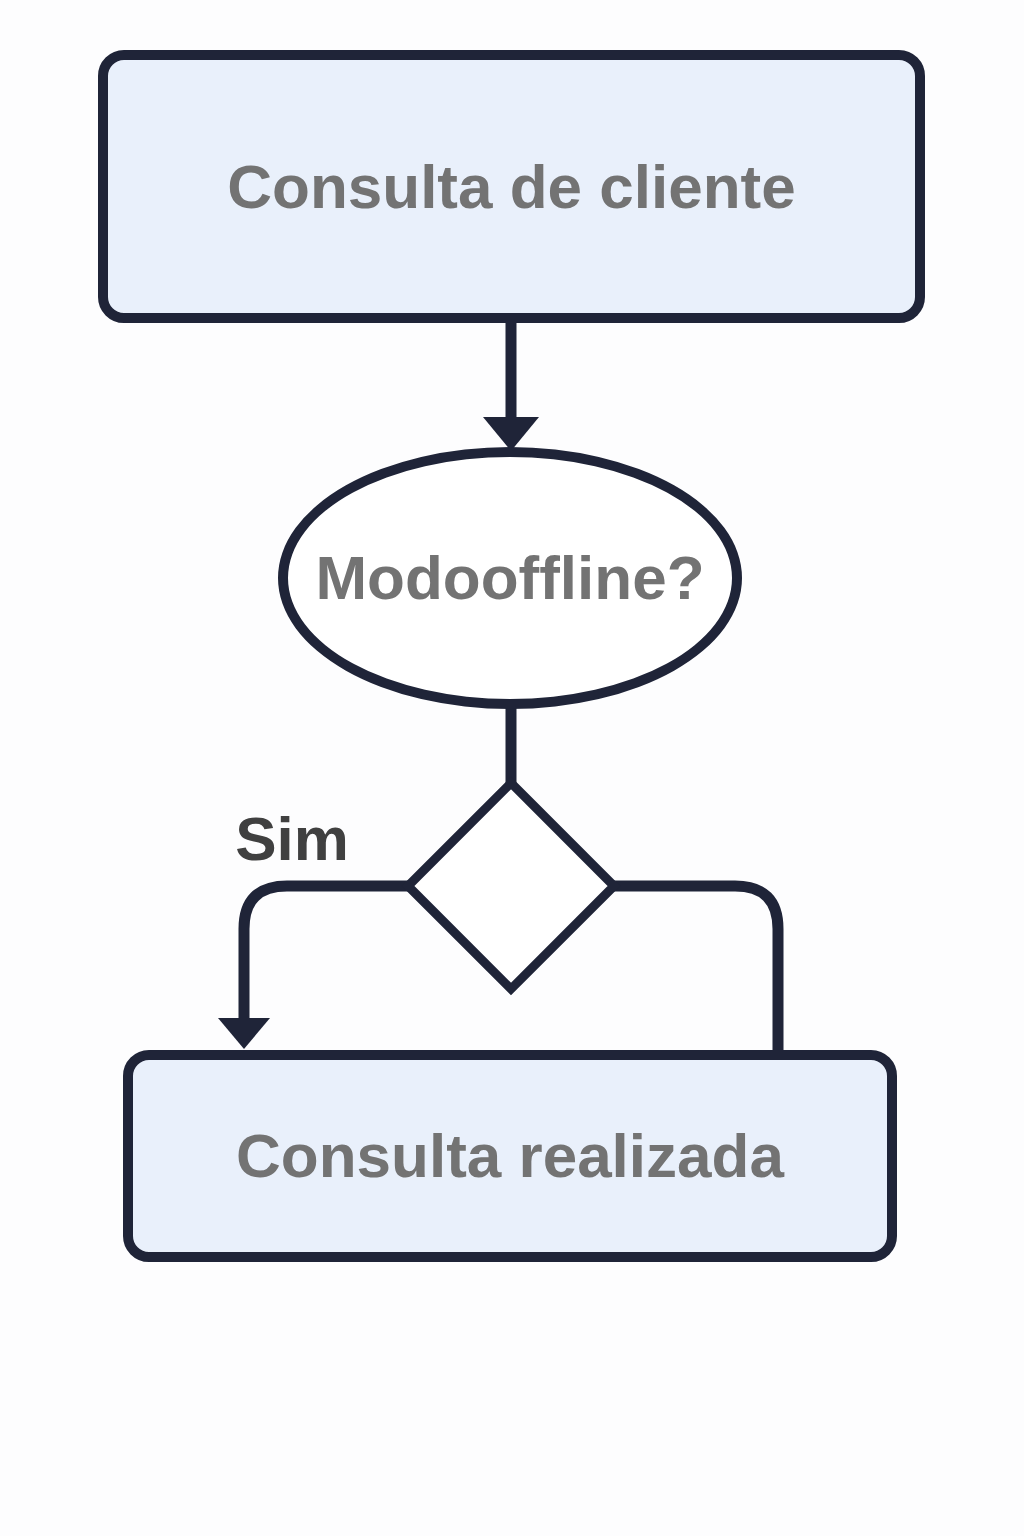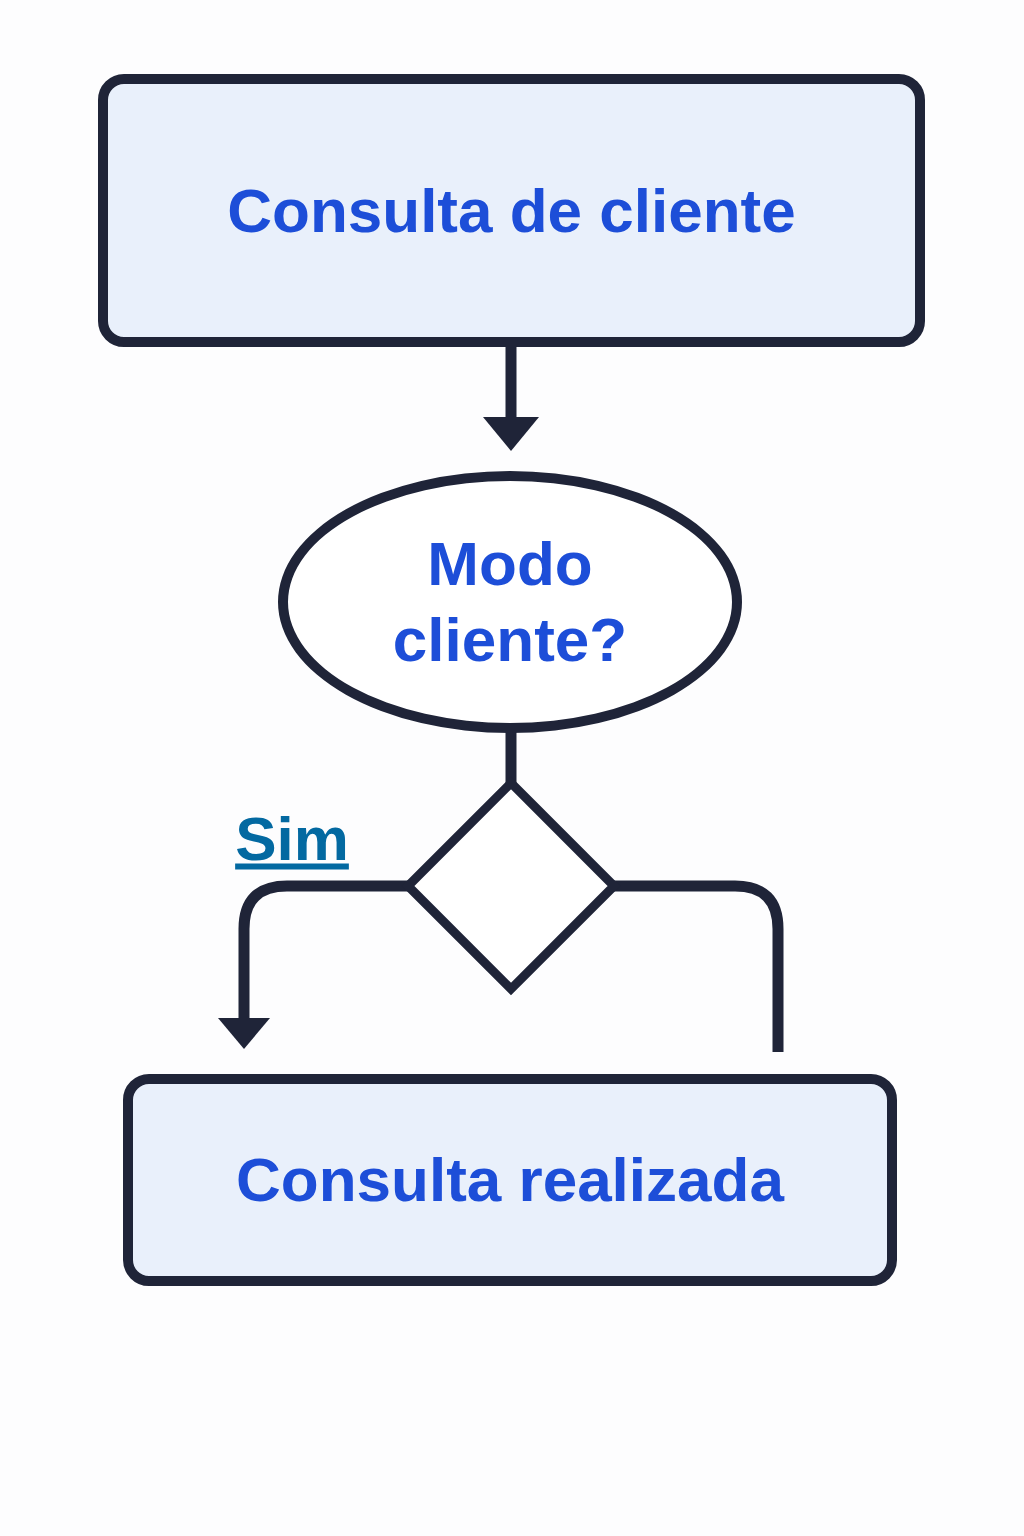--- a/index.html
+++ b/index.html
@@ -19,28 +19,26 @@
     position: absolute;
     left: 0; top: 0;
     width: 1024px; height: 1536px;
     z-index: 1;
   }
   .node {
     position: absolute;
     z-index: 2;
     box-sizing: border-box;
     display: flex;
-    flex-direction: column;
     align-items: center;
     justify-content: center;
     text-align: center;
-    color: #1d4ed8;
+    color: #737373;
     font-weight: 700;
     line-height: 1.22;
-    margin-top: 24px;
   }
   .rect-node {
     background: #e9f0fb;
     border: 10px solid #1f2438;
     border-radius: 26px;
     font-size: 62px;
   }
   #start-node { left: 98px;  top: 50px;   width: 827px; height: 273px; }
   #end-node   { left: 123px; top: 1050px; width: 774px; height: 212px; }
   #question-node {
@@ -50,23 +48,22 @@
     border: 10px solid #1f2438;
     border-radius: 50%;
     font-size: 62px;
   }
   .branch-label {
     position: absolute;
     z-index: 2;
     transform: translate(-50%, -50%);
     font-size: 62px;
     font-weight: 700;
-    color: #0369a1;
+    color: #404040;
     white-space: nowrap;
-    text-decoration: underline;
   }
   #branch-yes-label { left: 292px; top: 838px; }
   #branch-no-label  { left: 738px; top: 838px; }
   .node .line { white-space: nowrap; }
 </style>
 </head>
 <body>
 
 <div id="stage">
 
@@ -84,21 +81,21 @@
 
     <polygon points="511,783 614,886 511,989 408,886" fill="#ffffff" stroke="#1f2438" stroke-width="9" stroke-linejoin="miter"></polygon>
   </svg>
 
   <div class="node rect-node" id="start-node">
     <div class="line">Consulta de cliente</div>
   </div>
 
   <div class="node" id="question-node">
     <div class="line">Modo</div>
-    <div class="line">cliente?</div>
+    <div class="line">offline?</div>
   </div>
 
   <div class="branch-label" id="branch-yes-label">Sim</div>
 
   <div class="node rect-node" id="end-node">
     <div class="line">Consulta realizada</div>
   </div>
 
 </div>
 

